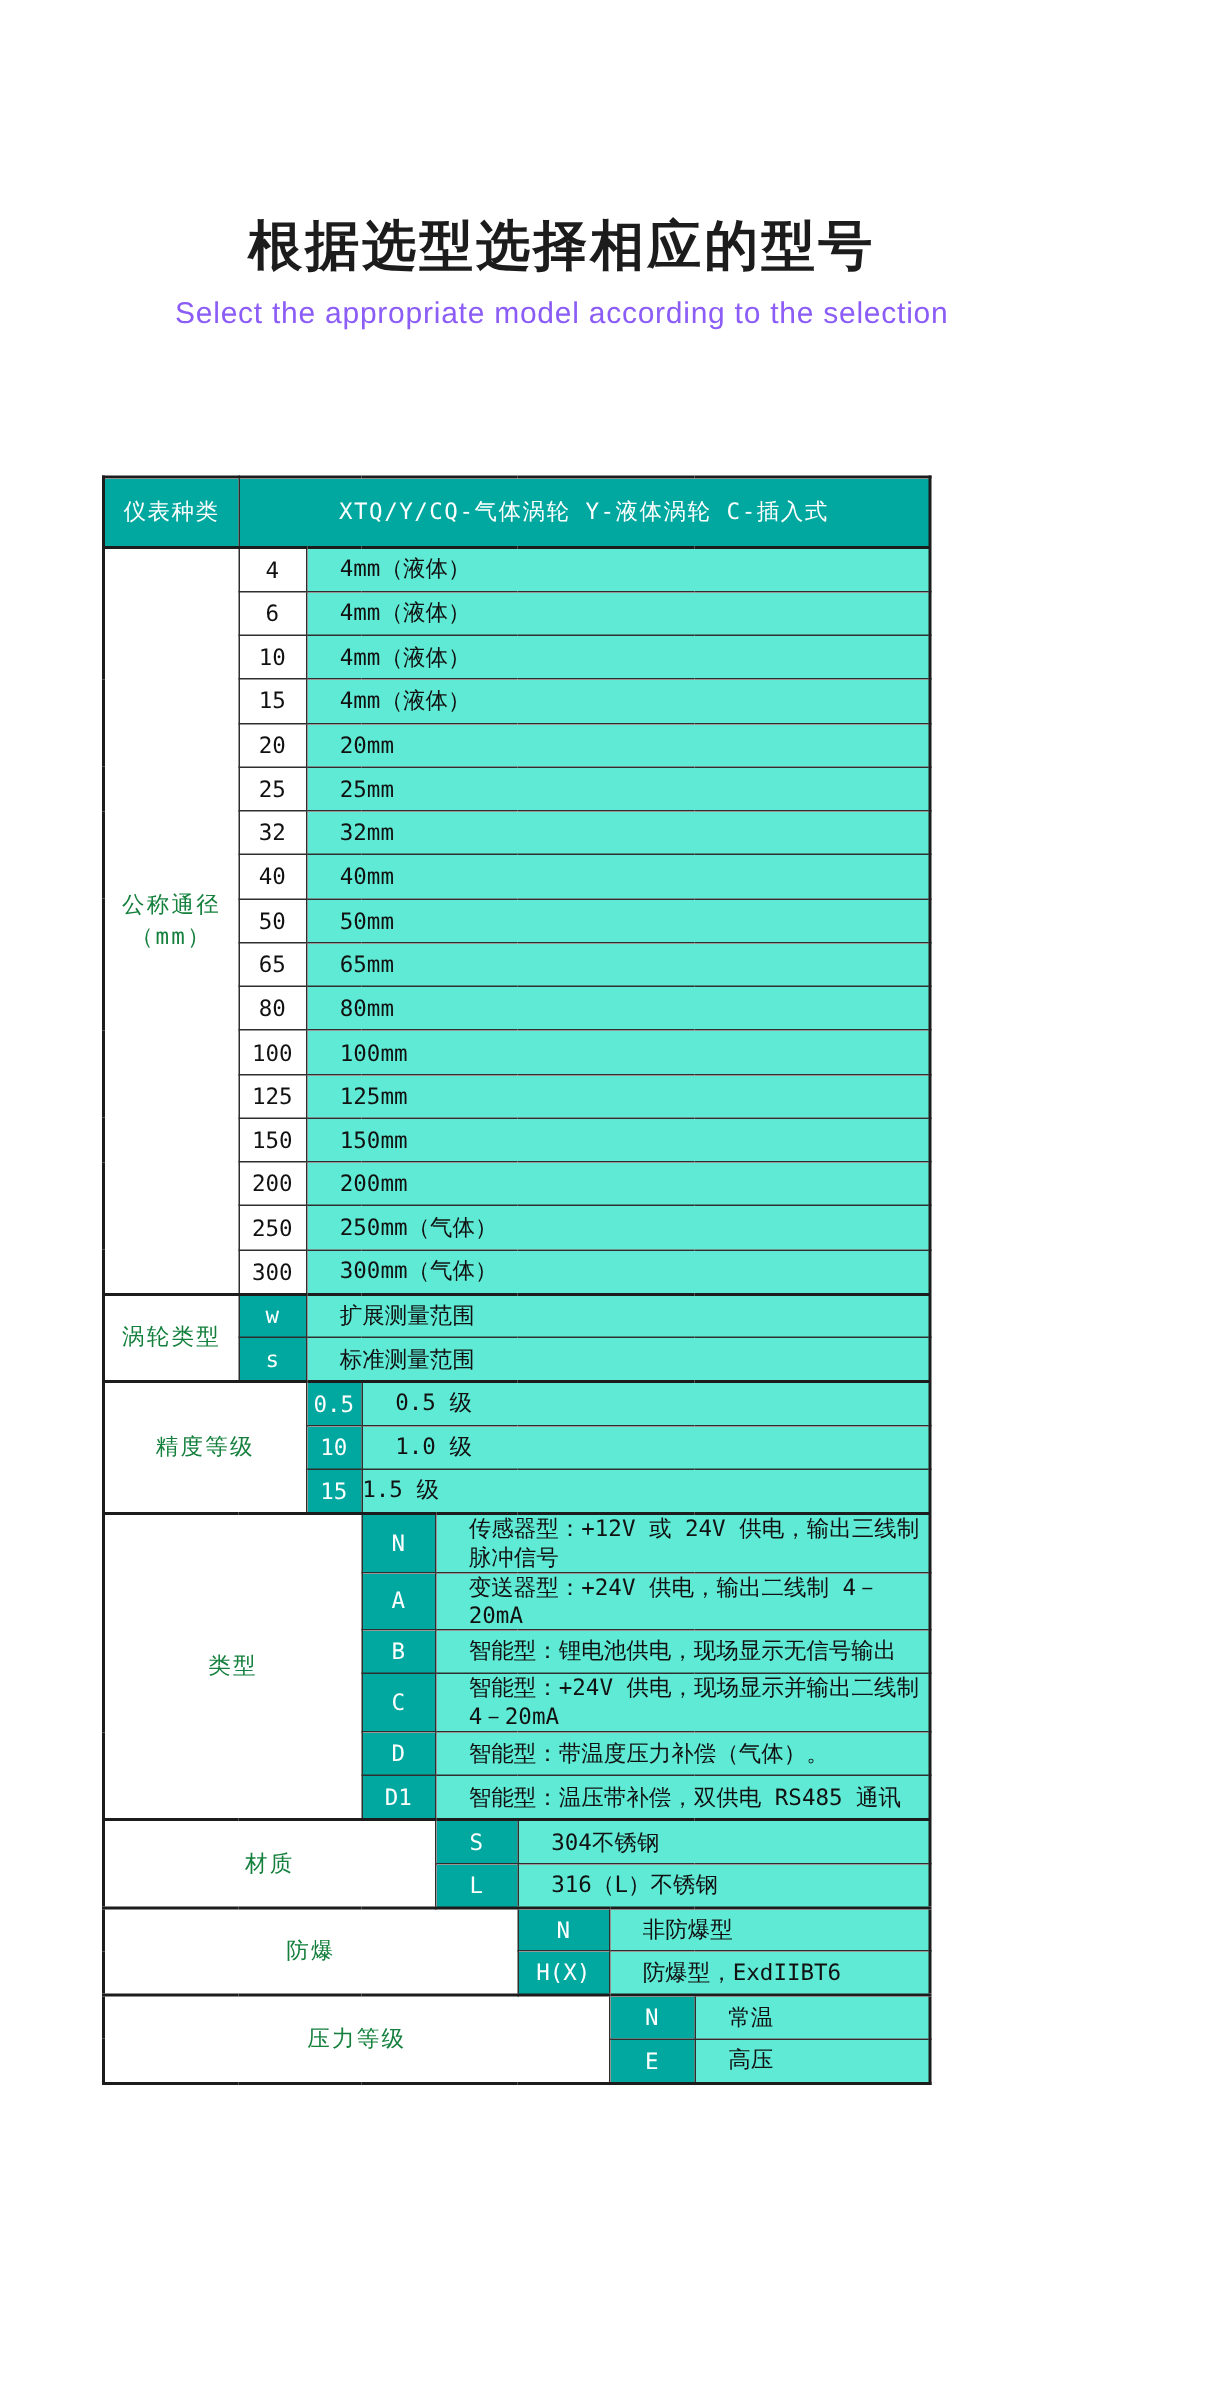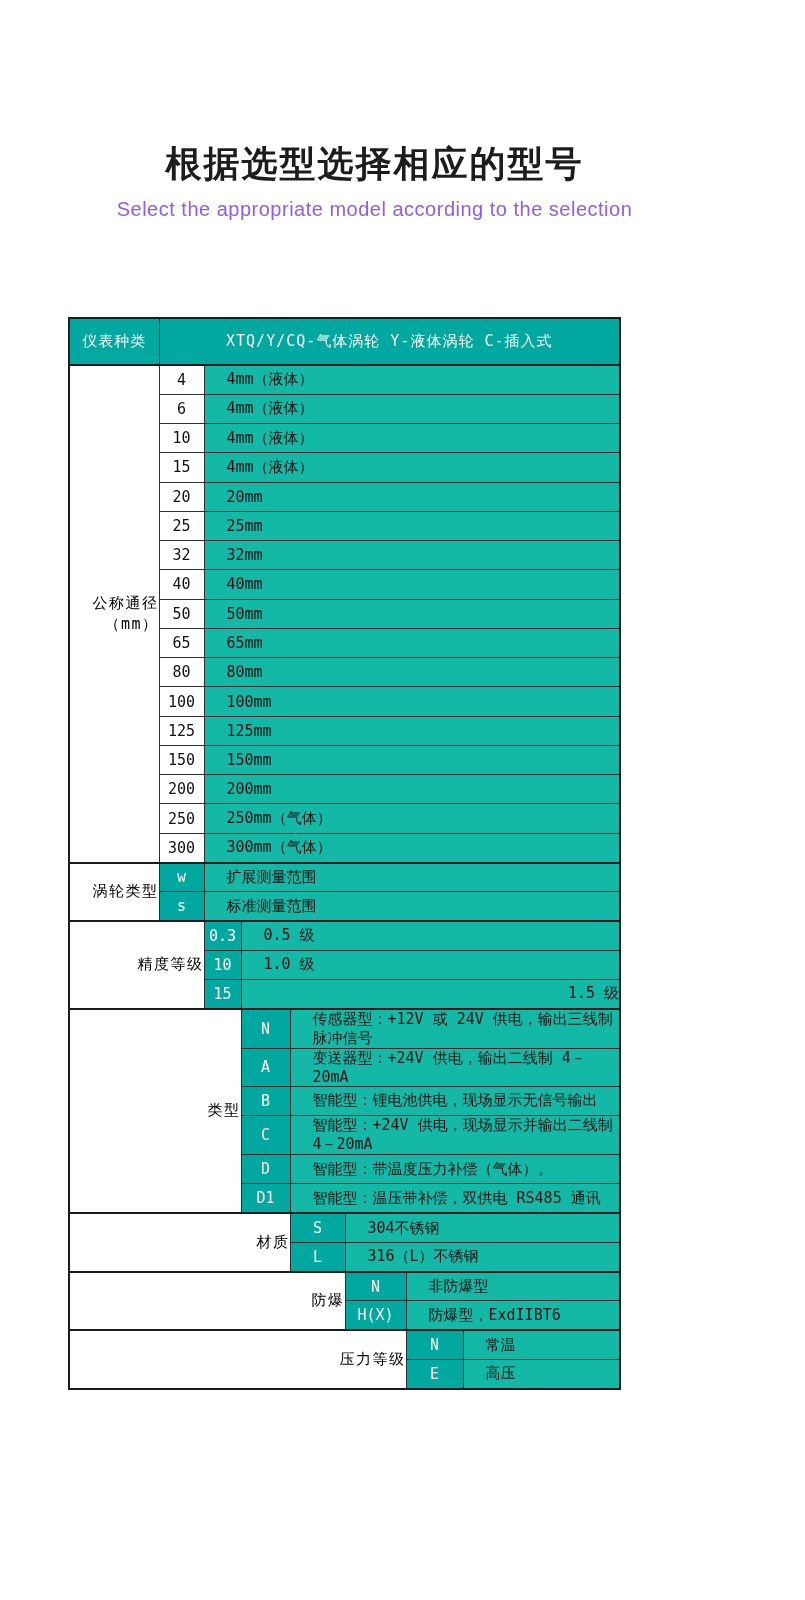--- a/index.html
+++ b/index.html
@@ -25,27 +25,27 @@
   table.sel { border:2px solid #1c1c1c; }
 
   tr.head-row { height:47px; }
   th.head-cell {
     background:#00a8a0; color:#ffffff; font-weight:400; text-align:center;
     letter-spacing:1px; border-bottom:2px solid #1c1c1c;
   }
   th.head-left { border-right:3px solid #1c1c1c; }
 
   tbody tr { height:29.27px; }
-  td.label-cell { text-align:right; letter-spacing:1.5px; background:#ffffff; color:#000000; }
+  td.label-cell { text-align:center; letter-spacing:1.5px; background:#ffffff; color:#15803d; }
   td.label-cell .lbl2 { margin-top:2px; }
   td.code { text-align:center; }
   td.code.teal { background:#00a8a0; color:#ffffff; }
   td.code.plain { background:#ffffff; color:#111; }
-  td.desc { text-align:left; padding-left:22px; background:#14b8a6; }
-  td.desc.center { text-align:right; padding-left:12px; }
+  td.desc { text-align:left; padding-left:22px; background:#5eead4; }
+  td.desc.center { text-align:left; padding-left:0; }
   .sec-top { border-top:2px solid #1c1c1c !important; }
 </style>
 </head>
 <body>
 
 <div class="page-header">
   <div class="page-title">根据选型选择相应的型号</div>
   <div class="page-subtitle">Select the appropriate model according to the selection</div>
 </div>
 
@@ -148,21 +148,21 @@
           <td colspan="6" class="desc sec-top">扩展测量范围</td>
         </tr>
         <tr>
           <td class="code teal">s</td>
           <td colspan="6" class="desc">标准测量范围</td>
         </tr>
         <tr>
           <td class="label-cell sec-top" rowspan="3" colspan="2">
             <div>精度等级</div>
           </td>
-          <td class="code teal sec-top">0.3</td>
+          <td class="code teal sec-top">0.5</td>
           <td colspan="5" class="desc sec-top">0.5 级</td>
         </tr>
         <tr>
           <td class="code teal">10</td>
           <td colspan="5" class="desc">1.0 级</td>
         </tr>
         <tr>
           <td class="code teal">15</td>
           <td colspan="5" class="desc center">1.5 级</td>
         </tr>

